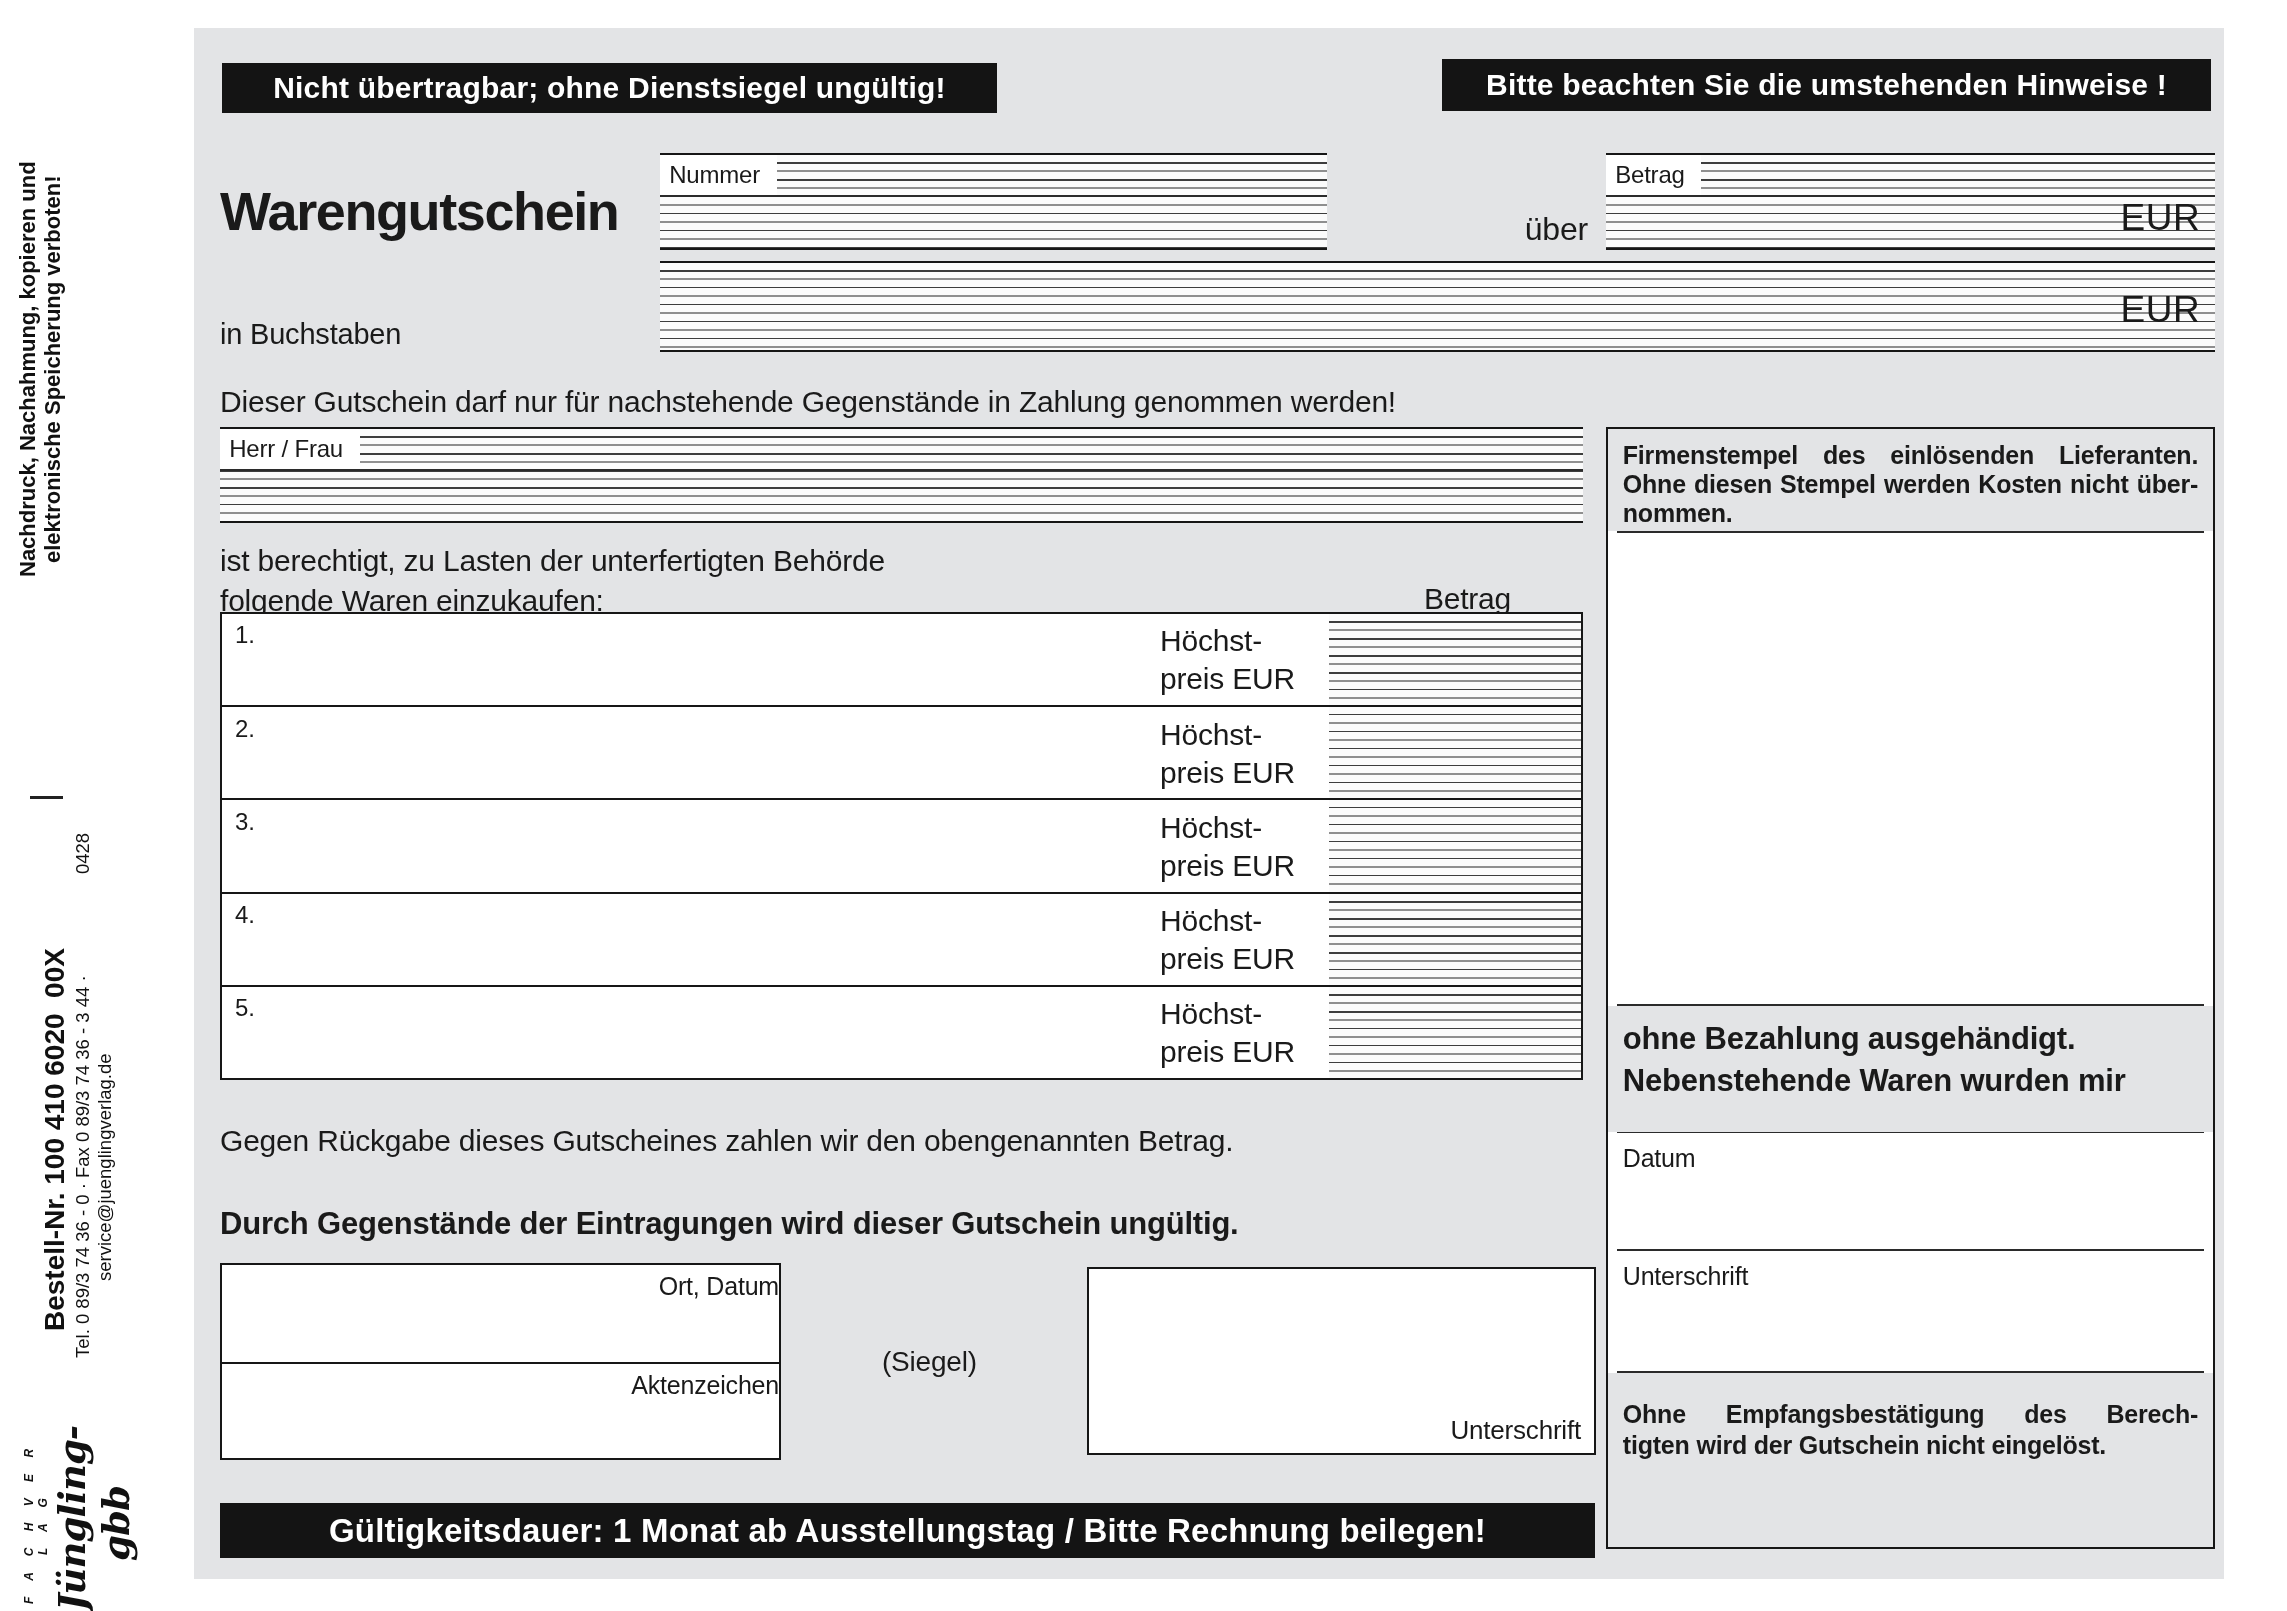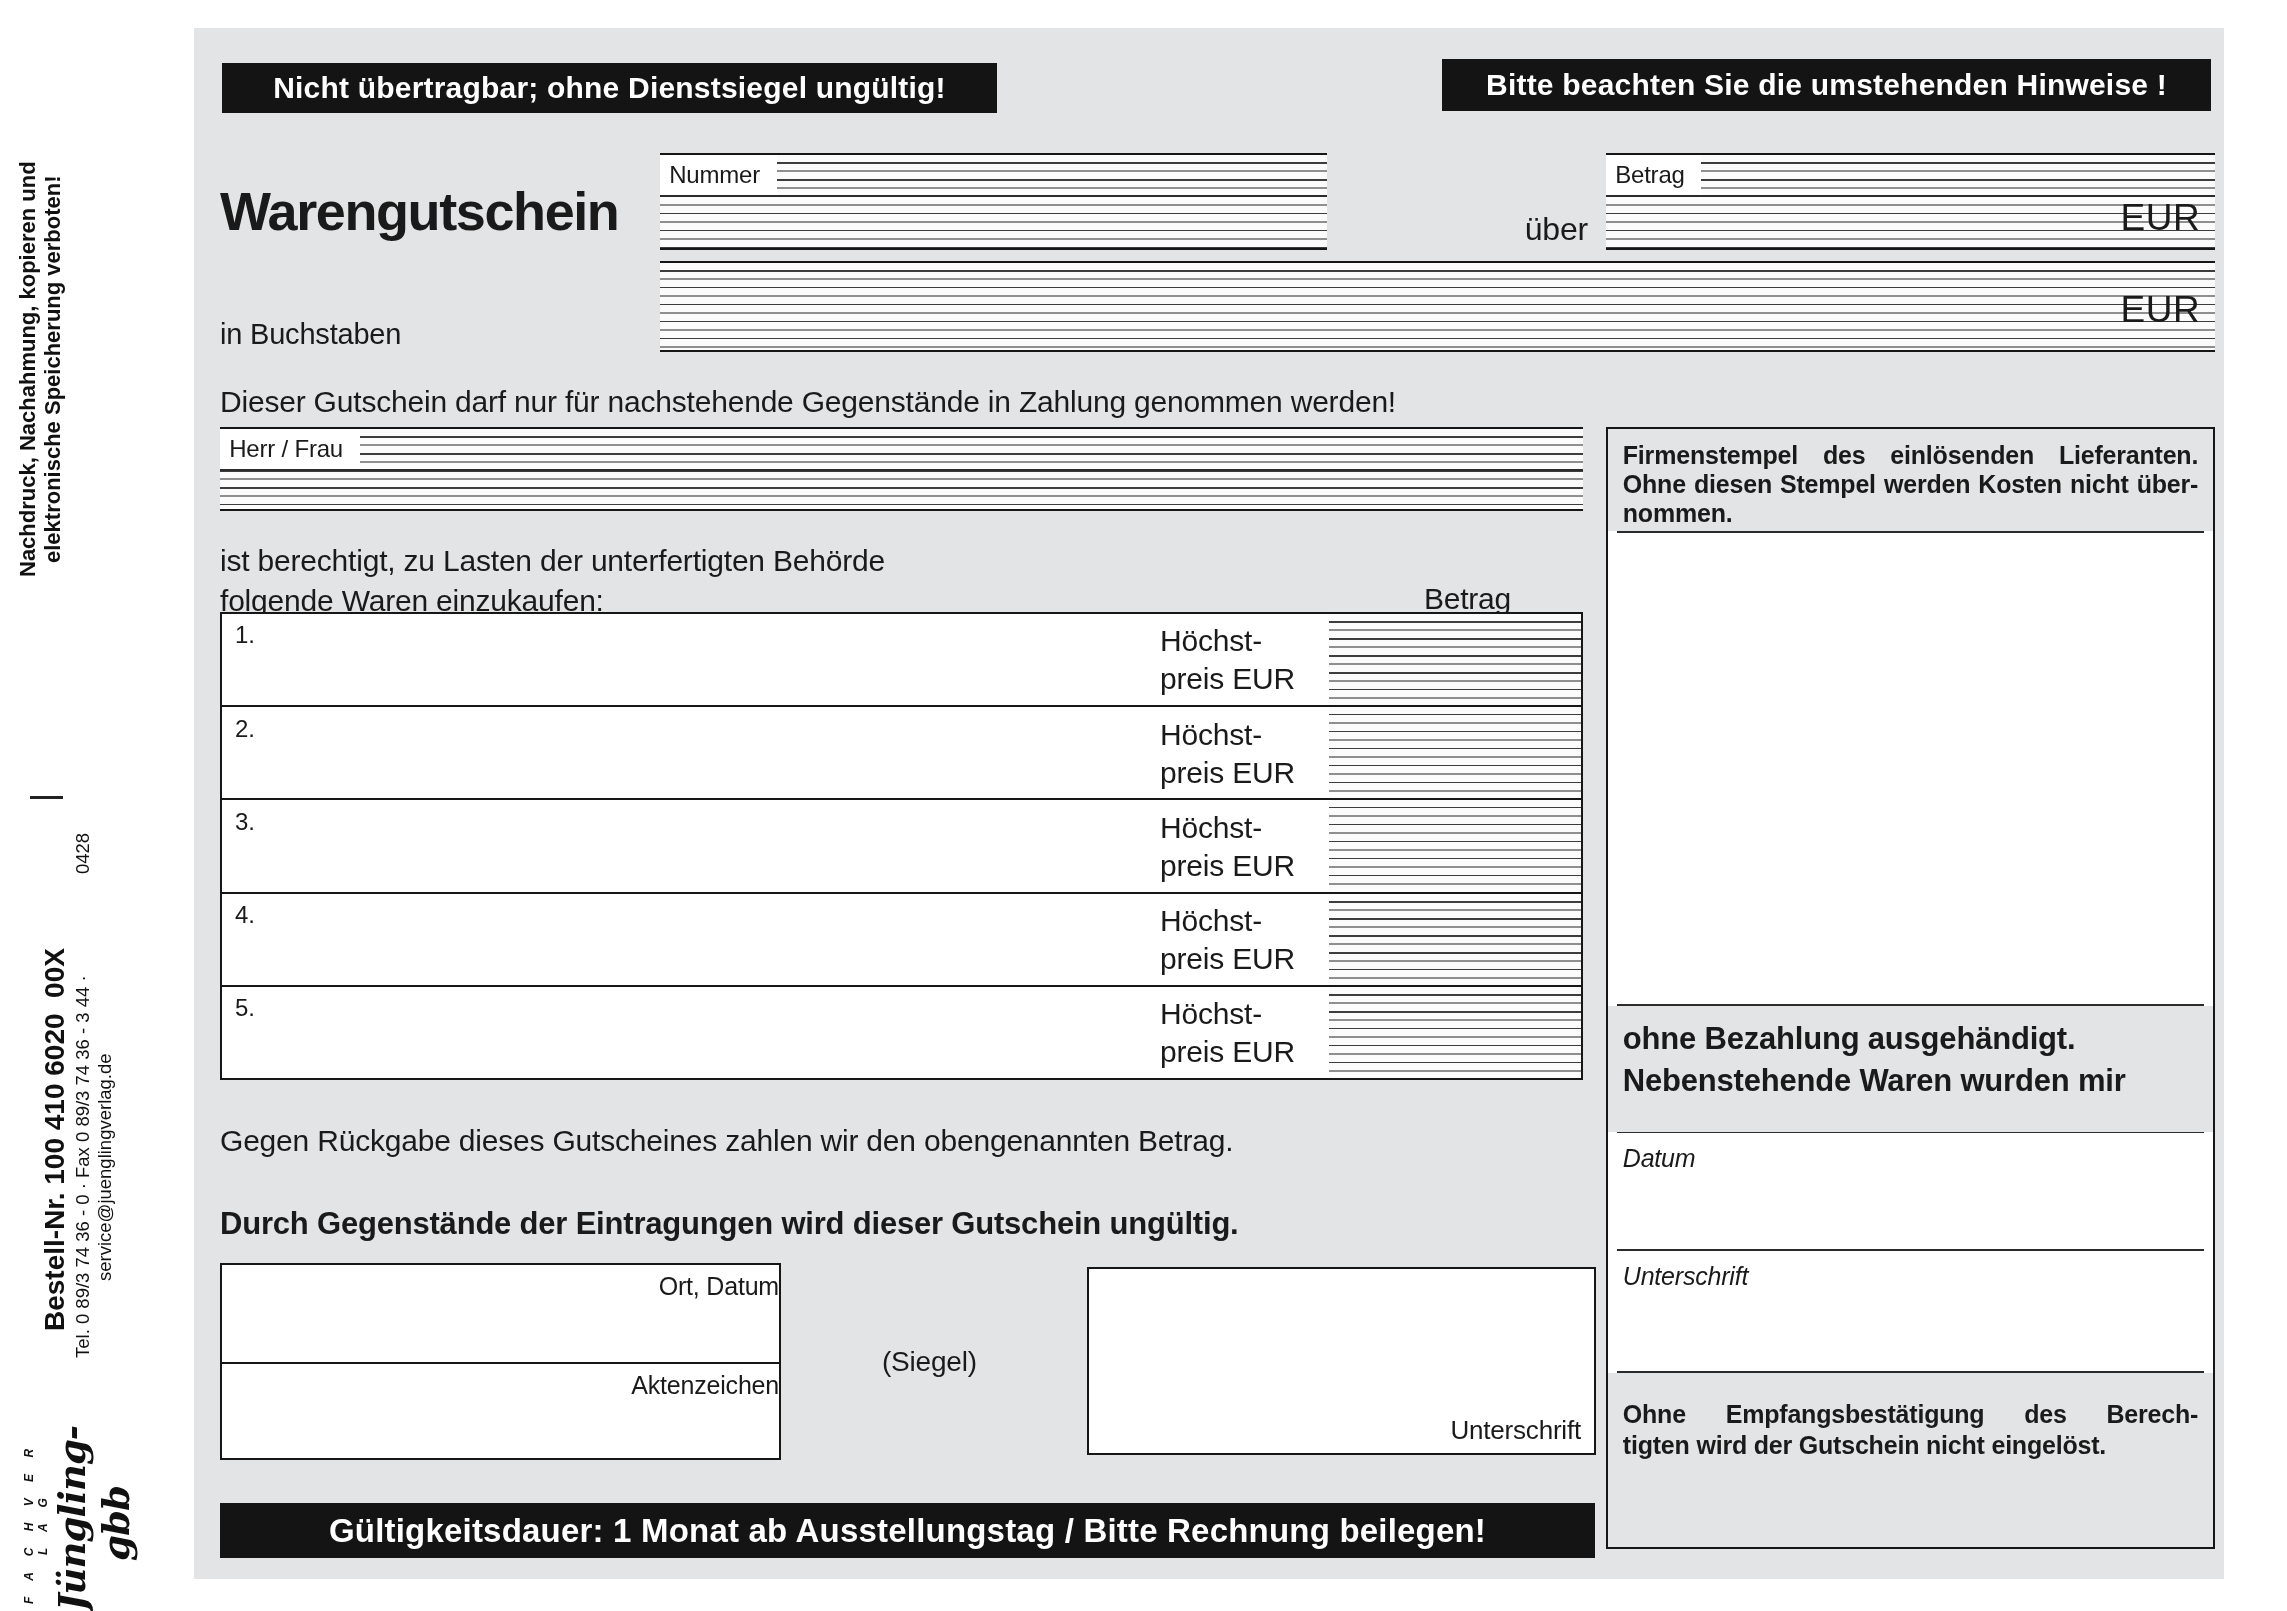--- a/index.html
+++ b/index.html
@@ -49,21 +49,21 @@
   .boxlabel{font-size:25px;padding:7.4px 0 0 11px;}
   
   .panel{border:2.8px solid #161616;background:#ffffff;display:flex;flex-direction:column;justify-content:space-between;}
   .psec{box-sizing:border-box;}
   .pgray{background:#e3e4e6;}
   .prule{height:1.8px;background:#2b2b2b;margin:0 9.2px;flex:none;}
   .phead{font-size:25px;line-height:29px;font-weight:bold;padding:12px 14.8px 0 14.8px;}
   .just{text-align:justify;text-align-last:justify;}
   .handed{font-size:31px;line-height:42px;font-weight:bold;padding:12px 14.8px 0 14.8px;}
   .pfoot{font-size:25px;line-height:31px;font-weight:bold;padding:26px 14.8px 0 14.8px;}
-  .plabel{font-size:25px;padding:11px 0 0 14.8px;font-style:italic;}
+  .plabel{font-size:25px;padding:11px 0 0 14.8px;}
   
   .vtext{
     position:absolute;writing-mode:vertical-rl;transform:rotate(180deg);
     text-align:center;color:#111;
   }
   .copyright{font-size:22px;font-weight:bold;line-height:25px;letter-spacing:0;}
   .ordno{font-size:28px;font-weight:bold;white-space:pre;letter-spacing:0;}
   .contact{font-size:18.5px;letter-spacing:0;}
   .fcode{font-size:18.5px;letter-spacing:0;}
   .logo-small{font-size:12px;letter-spacing:6.5px;font-weight:bold;font-style:italic;}
@@ -112,21 +112,21 @@
   <div class="abs" style="left:1292px;top:183px;width:102px;text-align:right;font-size:32px;">über</div>
 
   <div class="abs hatch fbox" style="left:466px;top:233px;width:1555px;height:91px;">
     <div class="eur" style="right:14.8px;top:26px;">EUR</div>
   </div>
 
   <div class="abs" style="left:26px;top:290px;font-size:29px;">in Buchstaben</div>
 
   <div class="abs t33" style="left:26px;top:354px;">Dieser Gutschein darf nur für nachstehende Gegenstände in Zahlung genommen werden!</div>
 
-  <div class="abs hatch fbox" style="left:26px;top:399px;width:1363px;height:84px;">
+  <div class="abs hatch fbox" style="left:26px;top:399px;width:1363px;height:96px;">
     <div class="chip">Herr / Frau</div>
     <div class="chiprule"></div>
   </div>
 
   <div class="abs t33" style="left:26px;top:513px;">
     <div>ist berechtigt, zu Lasten der unterfertigten Behörde</div>
     <div>folgende Waren einzukaufen:</div>
   </div>
 
   <div class="abs" style="left:1181px;top:554px;width:185px;text-align:center;font-size:30px;">Betrag</div>

